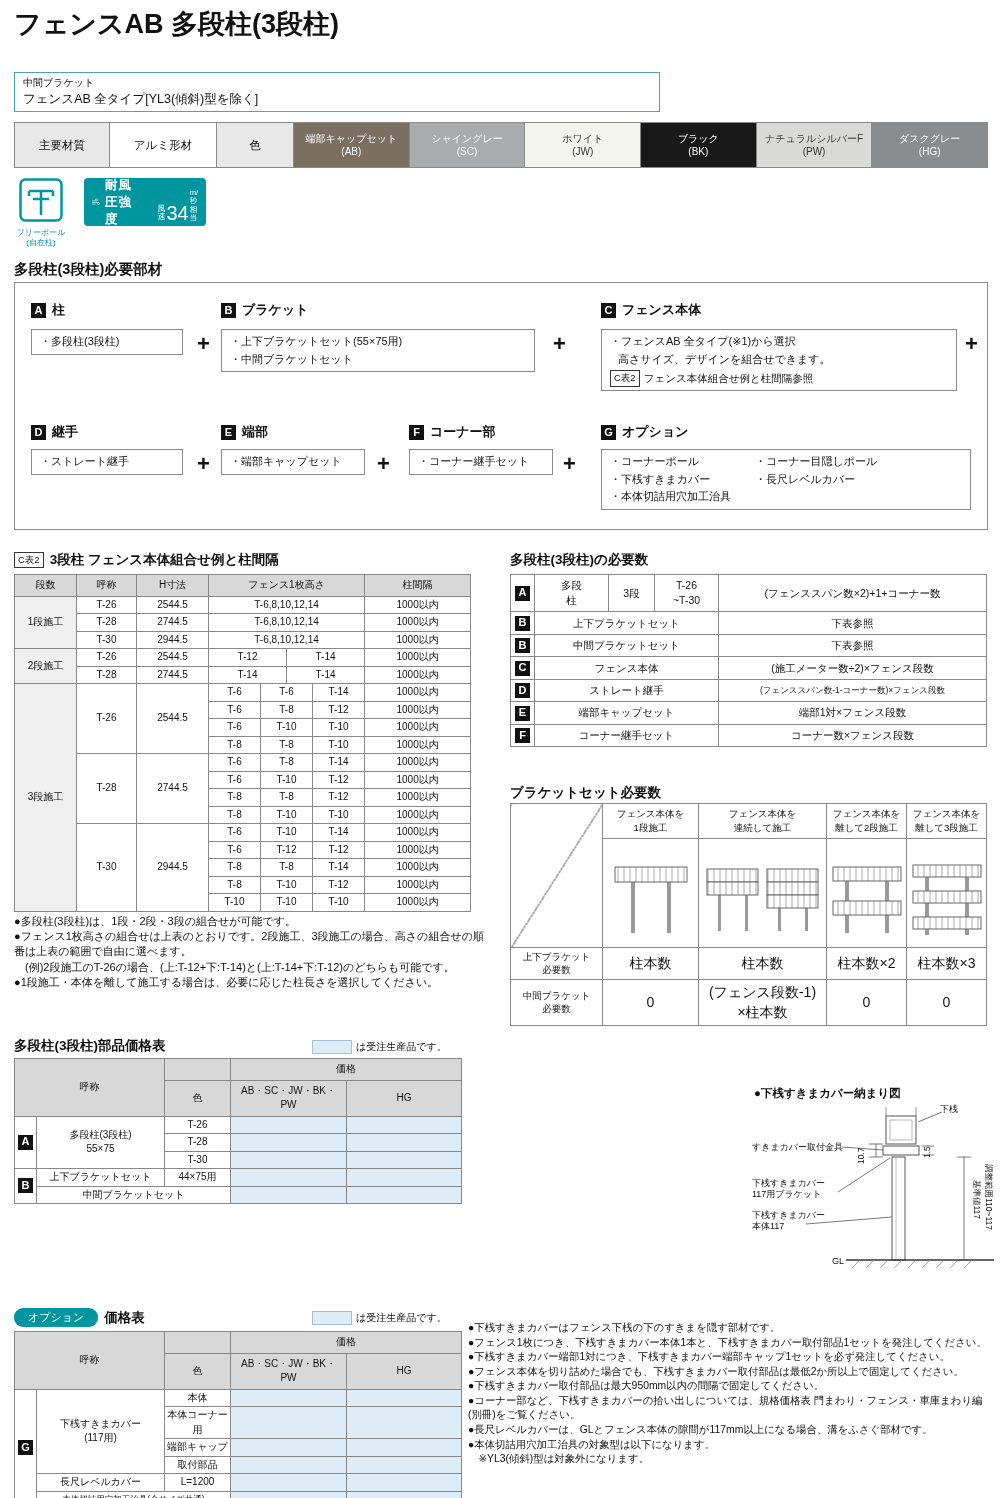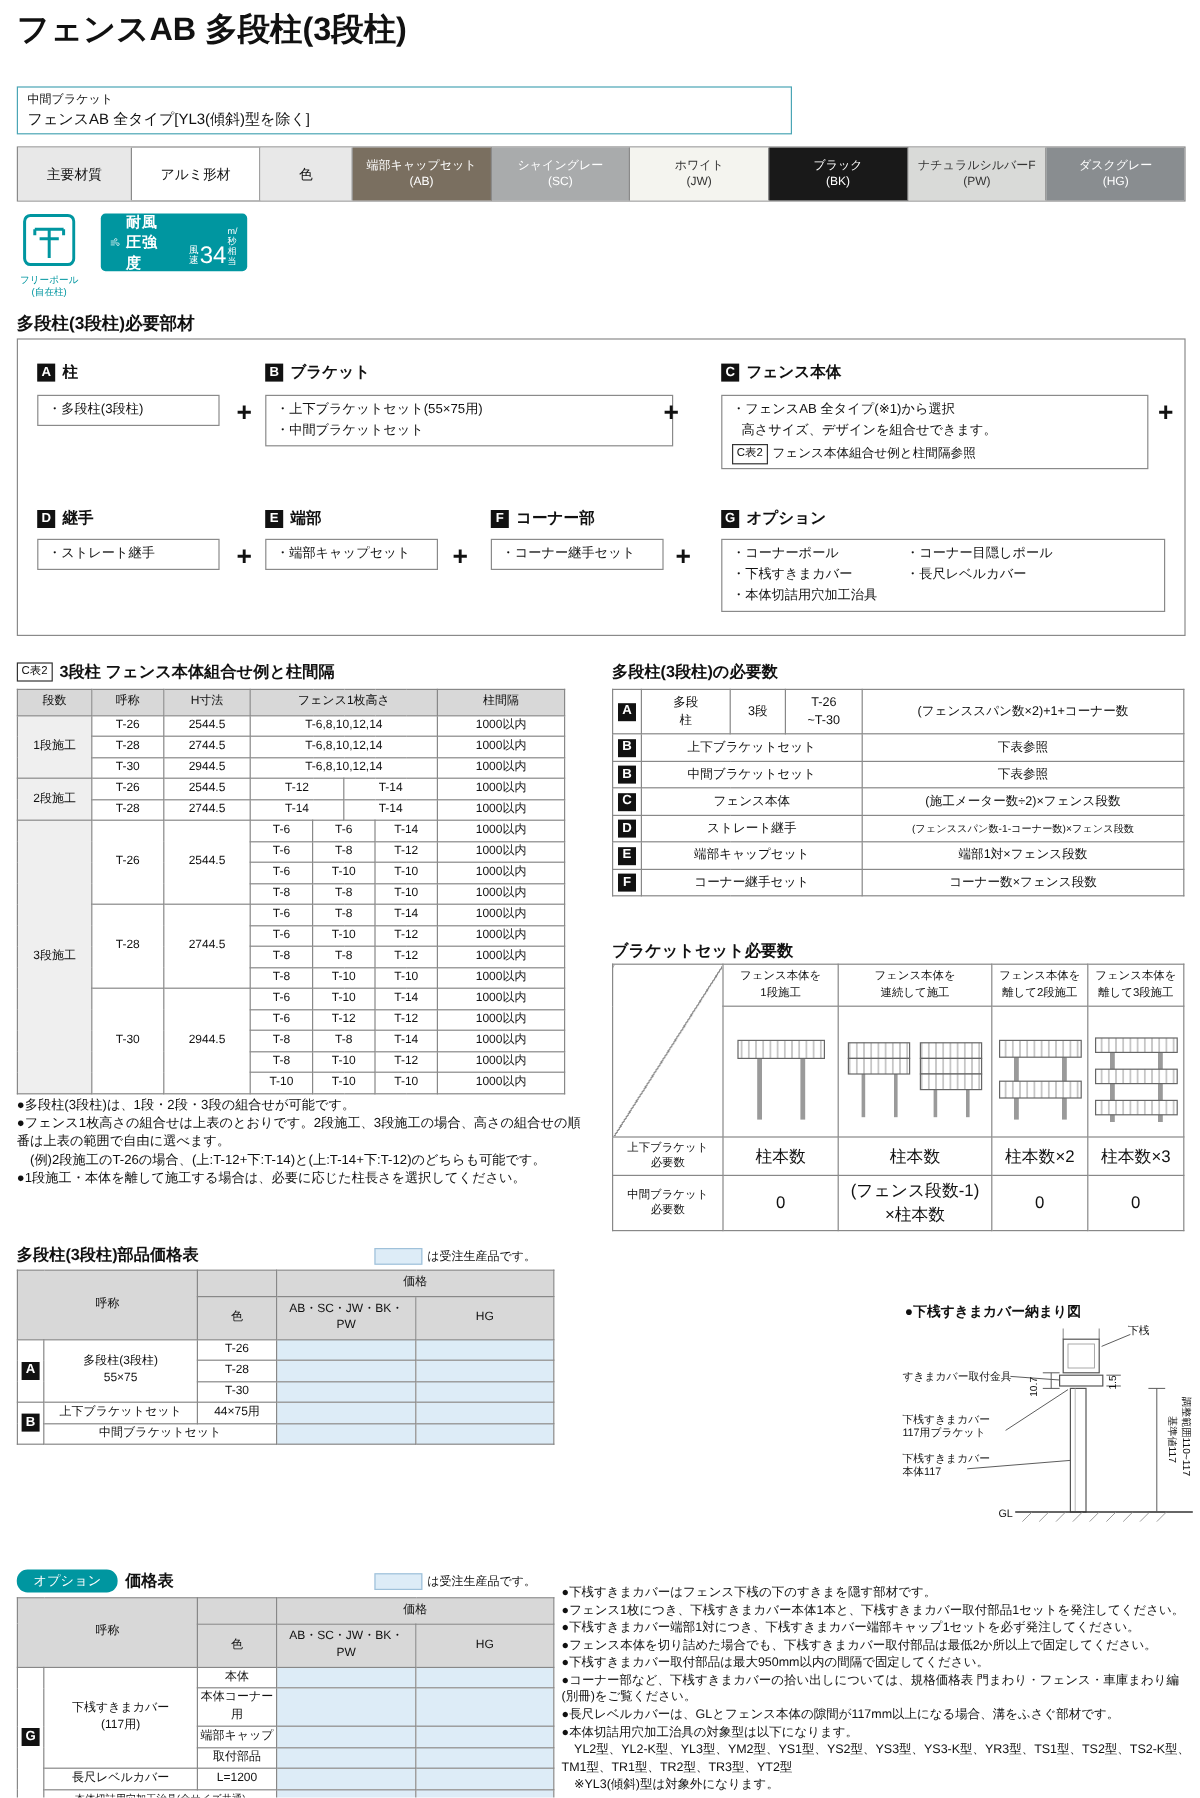--- a/index.html
+++ b/index.html
@@ -157,21 +157,21 @@
     </div>
     <div class="pg-box" style="left:16px;top:46px;width:152px">
       <div>・多段柱(3段柱)</div>
     </div>
     <div class="plus" style="left:182px;top:48px">+</div>
 
     <div class="pg-head" style="left:206px;top:18px">
       <span class="lbox">B</span>
       <span>ブラケット</span>
     </div>
-    <div class="pg-box" style="left:206px;top:46px;width:340px">
+    <div class="pg-box" style="left:206px;top:46px;width:314px">
       <div>・上下ブラケットセット(55×75用)</div>
       <div>・中間ブラケットセット</div>
     </div>
     <div class="plus" style="left:538px;top:48px">+</div>
 
     <div class="pg-head" style="left:586px;top:18px">
       <span class="lbox">C</span>
       <span>フェンス本体</span>
     </div>
     <div class="pg-box" style="left:586px;top:46px;width:356px">
@@ -687,17 +687,16 @@
 
   <div class="abs bottom-notes" style="left:468px;top:1321px;width:526px" id="bottom-notes">
       <div class="note-line">●下桟すきまカバーはフェンス下桟の下のすきまを隠す部材です。</div>
       <div class="note-line">●フェンス1枚につき、下桟すきまカバー本体1本と、下桟すきまカバー取付部品1セットを発注してください。</div>
       <div class="note-line">●下桟すきまカバー端部1対につき、下桟すきまカバー端部キャップ1セットを必ず発注してください。</div>
       <div class="note-line">●フェンス本体を切り詰めた場合でも、下桟すきまカバー取付部品は最低2か所以上で固定してください。</div>
       <div class="note-line">●下桟すきまカバー取付部品は最大950mm以内の間隔で固定してください。</div>
       <div class="note-line">●コーナー部など、下桟すきまカバーの拾い出しについては、規格価格表 門まわり・フェンス・車庫まわり編(別冊)をご覧ください。</div>
       <div class="note-line">●長尺レベルカバーは、GLとフェンス本体の隙間が117mm以上になる場合、溝をふさぐ部材です。</div>
       <div class="note-line">●本体切詰用穴加工治具の対象型は以下になります。</div>
-      <div class="note-line">　YL2型、YL2-K型、YL3型、YM2型、YS1型、YS2型、YS3型、YS3-K型、YR3型、TS1型、TS2型、TS2-K型、TM1型、TR1型、TR2型、TR3型、YT2型</div>
       <div class="note-line">　※YL3(傾斜)型は対象外になります。</div>
     </div>
 
 </div>
 
 </body></html>

